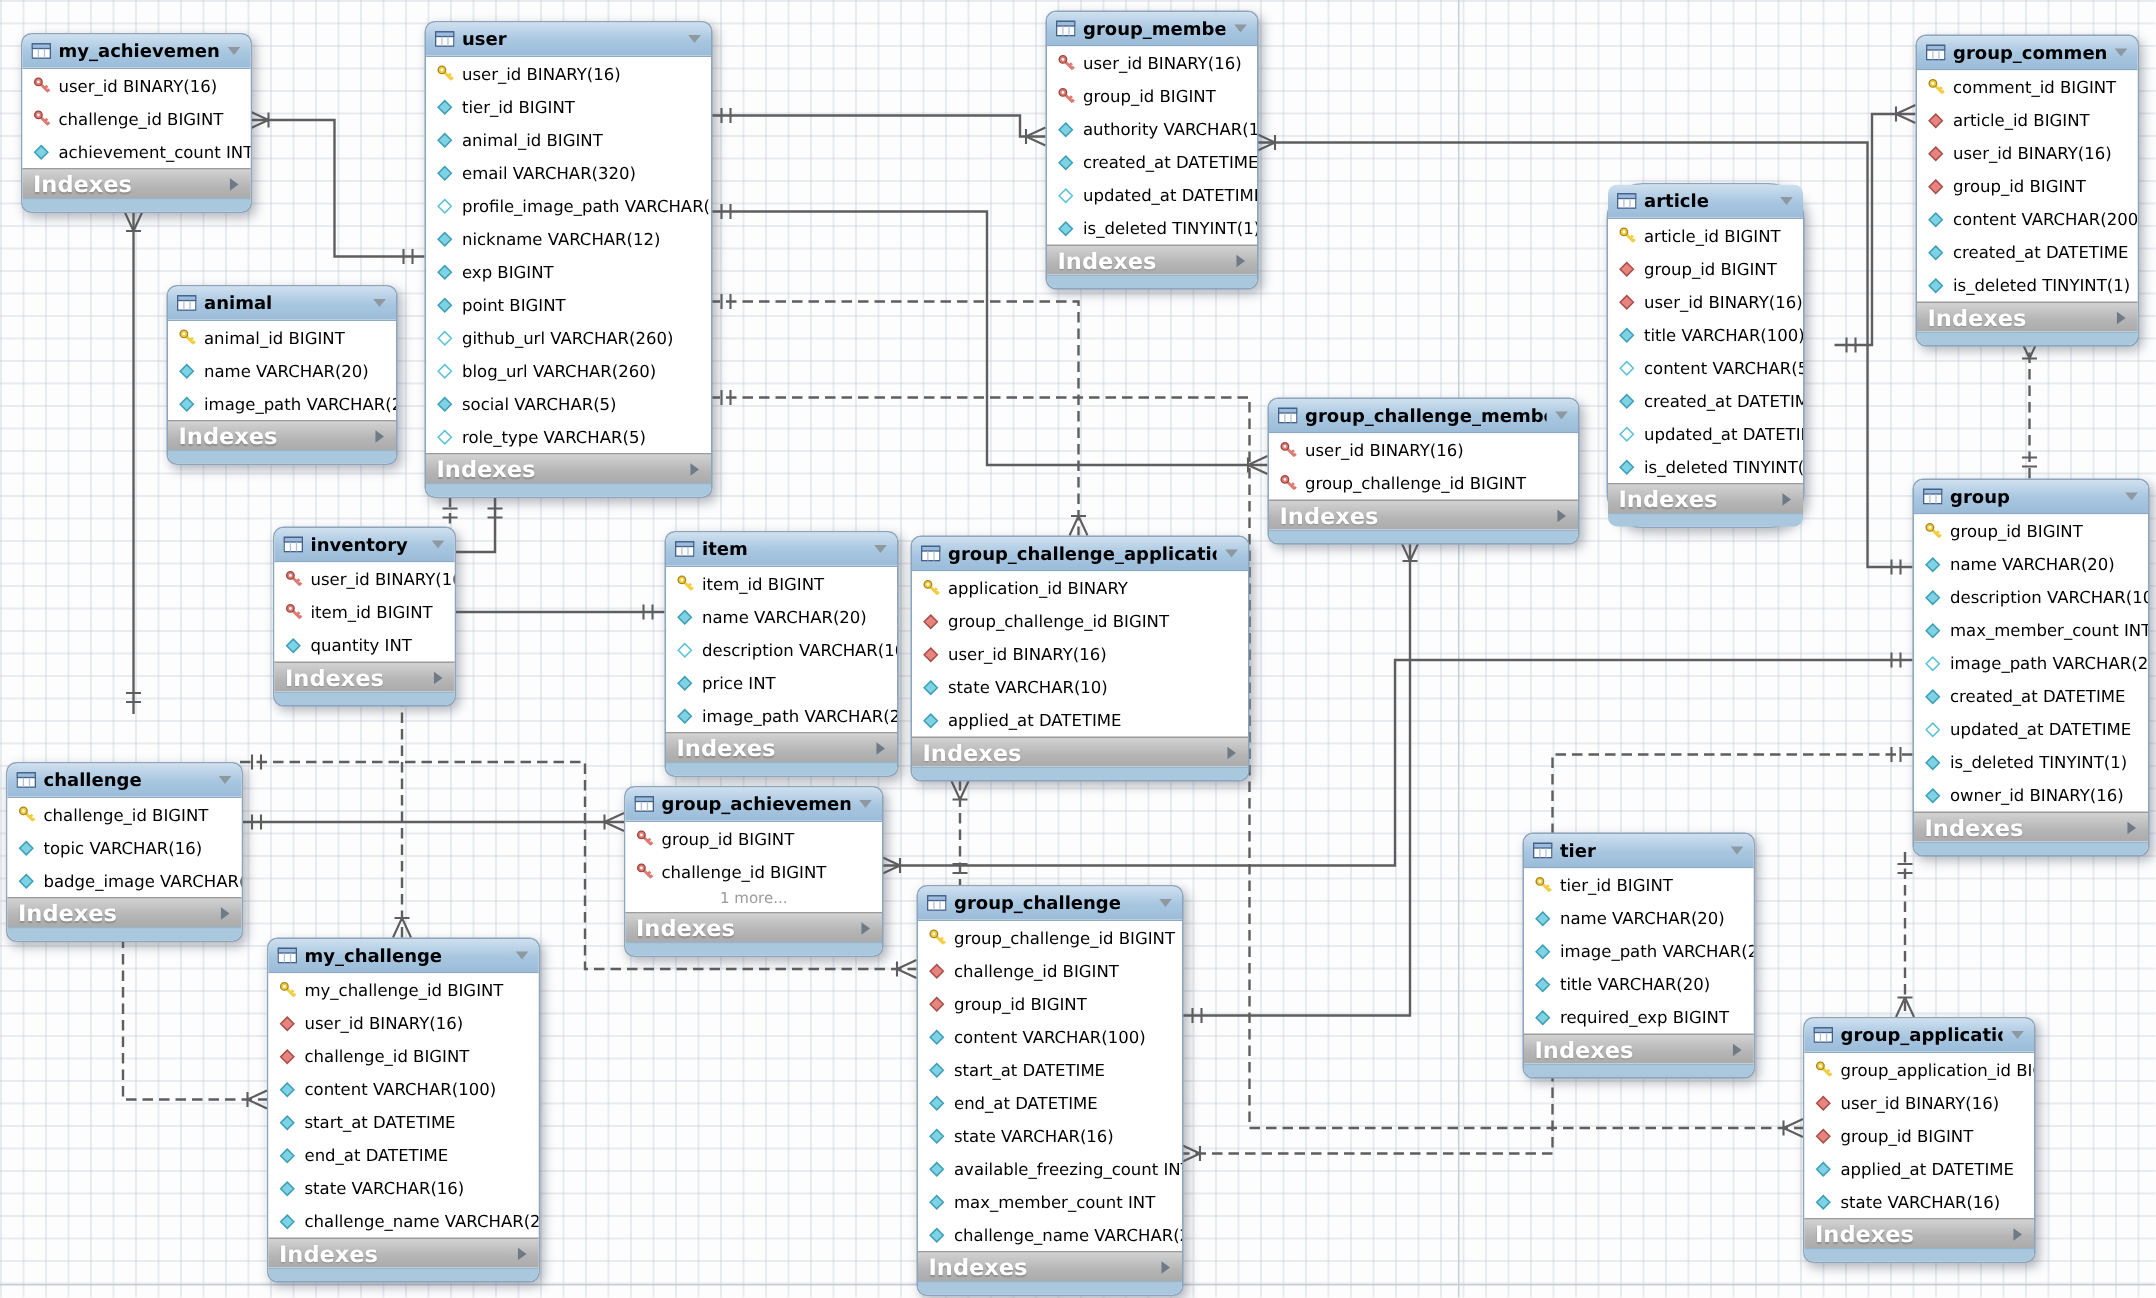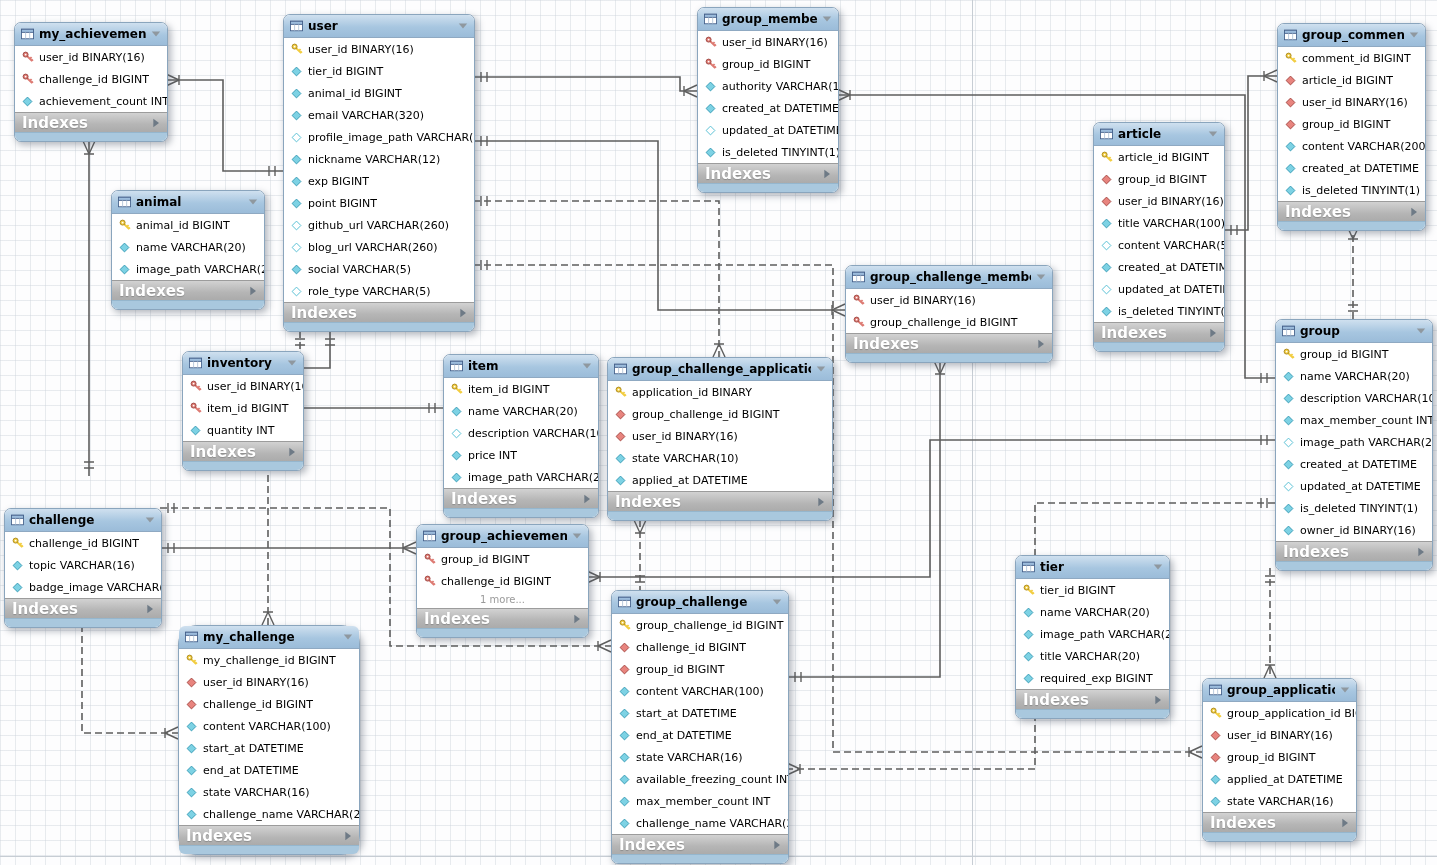--- a/index.html
+++ b/index.html
@@ -541,21 +541,21 @@
           </div>
         </div>
         <div class="t-indexes">
           <span>Indexes</span>
           <span><svg width="8" height="10" viewBox="0 0 8 10">
               <polygon points="1.3,0.8 7,5 1.3,9.2" fill="#6e7a86"></polygon>
             </svg></span>
         </div>
         <div class="t-footer"></div>
       </div>
-      <div class="table" style="left: 1093px; top: 122px; width: 130px;">
+      <div class="table" style="left: 1071px; top: 122px; width: 130px; border-radius: 24px;">
         <div class="t-header">
           <span class="c-icon">
             <svg width="15" height="12" viewBox="0 0 15 12">
   <rect x="0.5" y="0.5" width="14" height="11" fill="#fff" stroke="#44608a"></rect>
   <rect x="0.5" y="0.5" width="14" height="3.6" fill="#9cbcdc" stroke="#44608a"></rect>
   <line x1="5.3" y1="4.2" x2="5.3" y2="11.3" stroke="#b0c4d8"></line>
   <line x1="10" y1="4.2" x2="10" y2="11.3" stroke="#b0c4d8"></line>
 </svg>
           </span>
           <span class="t-title">article</span>
@@ -1076,21 +1076,21 @@
           <div class="t-more">1 more...</div>
         </div>
         <div class="t-indexes">
           <span>Indexes</span>
           <span><svg width="8" height="10" viewBox="0 0 8 10">
               <polygon points="1.3,0.8 7,5 1.3,9.2" fill="#6e7a86"></polygon>
             </svg></span>
         </div>
         <div class="t-footer"></div>
       </div>
-      <div class="table" style="left: 178px; top: 625px; width: 180px; border-radius: 19px;">
+      <div class="table" style="left: 178px; top: 625px; width: 180px;">
         <div class="t-header">
           <span class="c-icon">
             <svg width="15" height="12" viewBox="0 0 15 12">
   <rect x="0.5" y="0.5" width="14" height="11" fill="#fff" stroke="#44608a"></rect>
   <rect x="0.5" y="0.5" width="14" height="3.6" fill="#9cbcdc" stroke="#44608a"></rect>
   <line x1="5.3" y1="4.2" x2="5.3" y2="11.3" stroke="#b0c4d8"></line>
   <line x1="10" y1="4.2" x2="10" y2="11.3" stroke="#b0c4d8"></line>
 </svg>
           </span>
           <span class="t-title">my_challenge</span>

